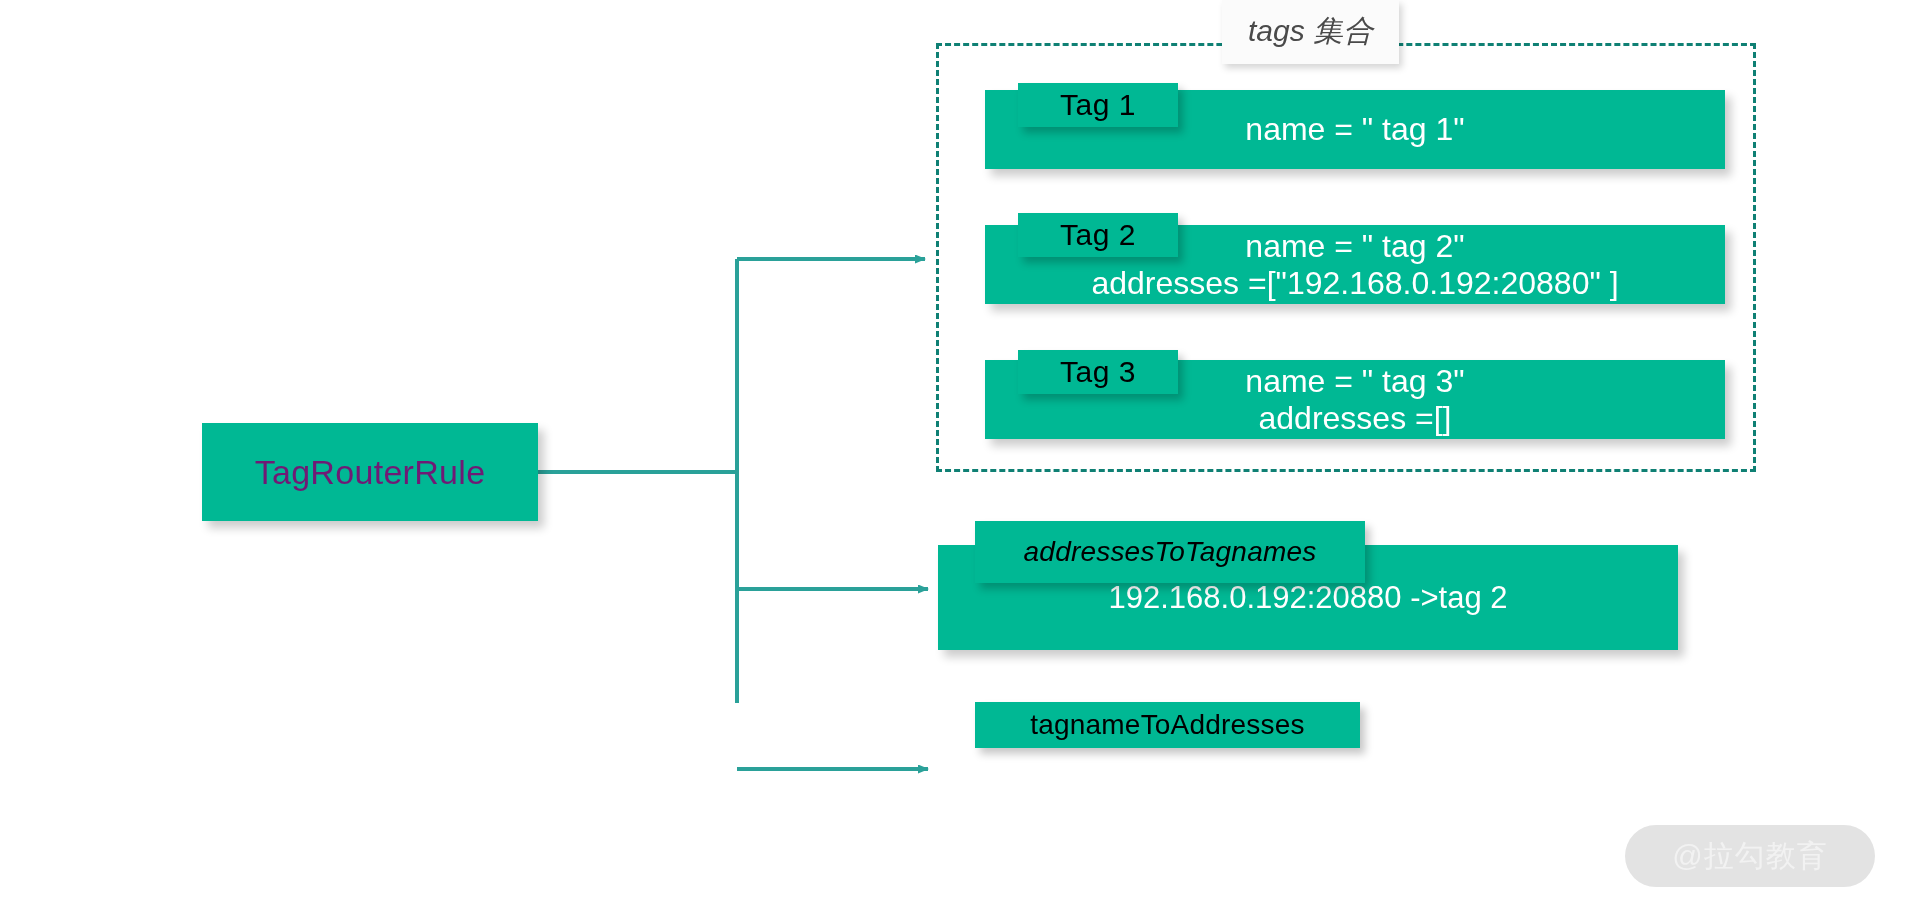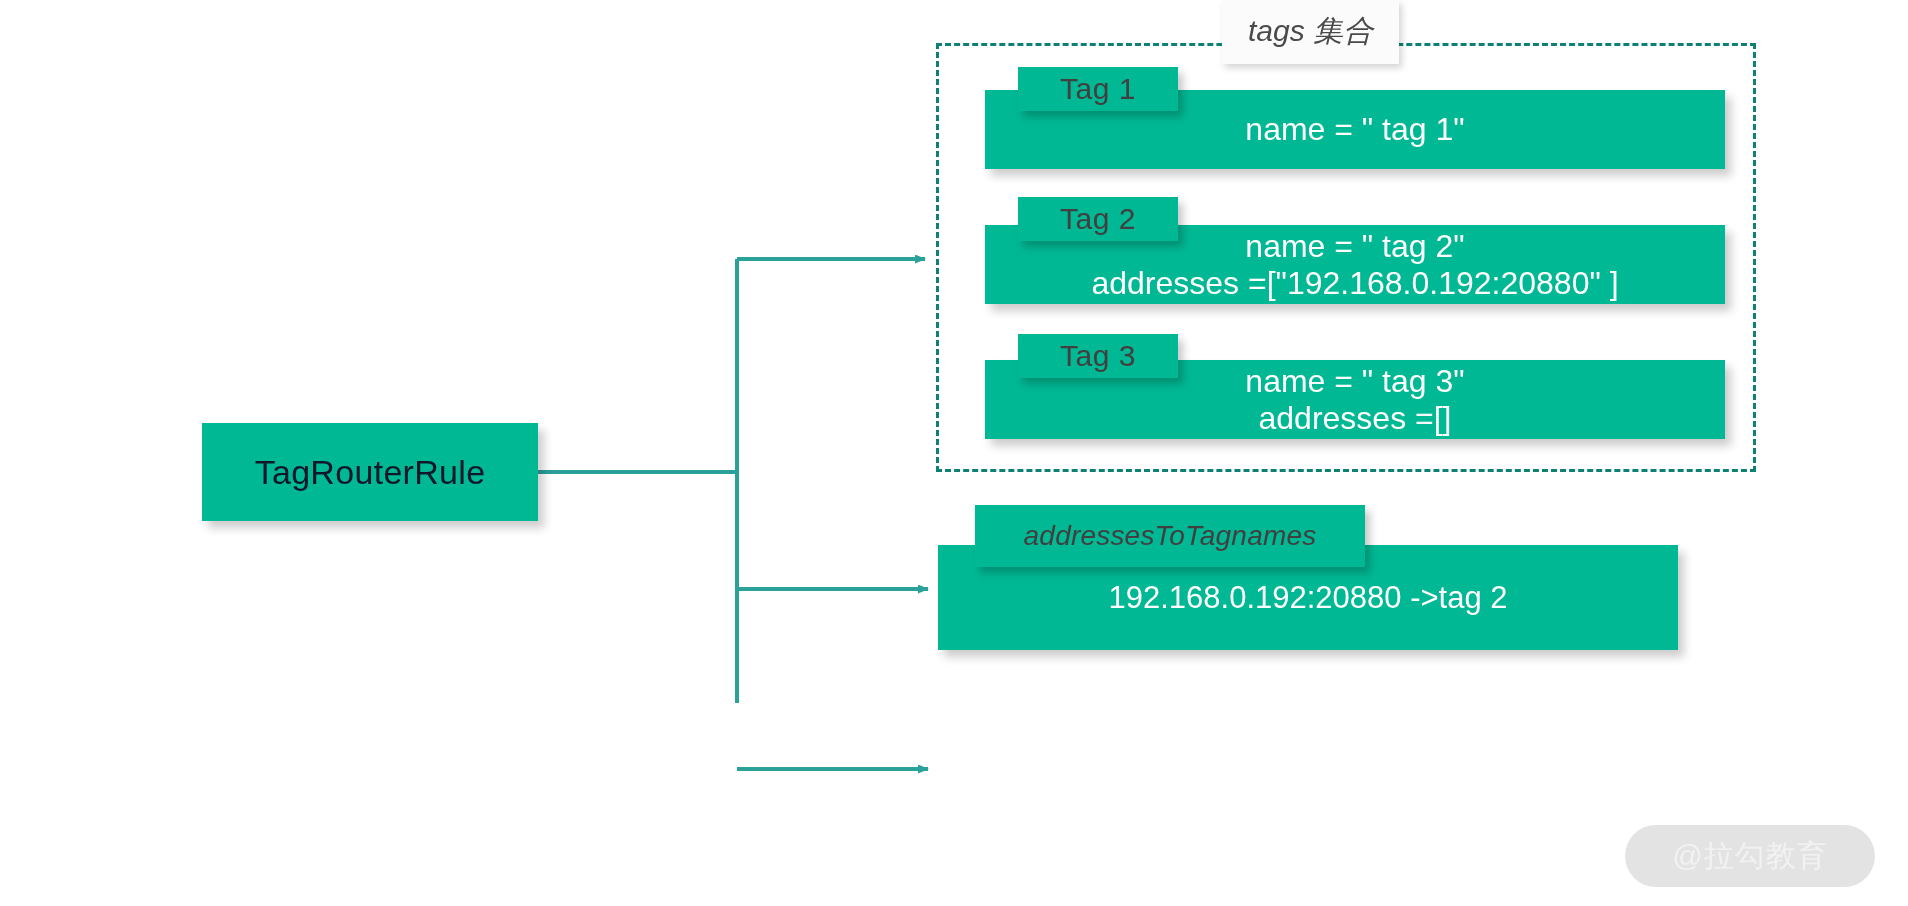--- a/index.html
+++ b/index.html
@@ -59,22 +59,23 @@
     color: #ffffff;
   }
 
   .block-tab {
     position: absolute;
     background: #00b894;
     box-shadow: 5px 6px 8px rgba(0,0,0,0.22);
     display: flex;
     align-items: center;
     justify-content: center;
-    color: #404040;
-    white-space: nowrap;
+    color: #000000;
+    white-space: nowrap;
+    margin-top: 16px;
   }
 
   .tag-tab {
     font-size: 30px;
     letter-spacing: 0.5px;
   }
 
   .map-tab {
     font-size: 28px;
     letter-spacing: 0.2px;
@@ -102,21 +103,21 @@
     width: 336px;
     height: 98px;
     background: #00b894;
     box-shadow: 6px 7px 9px rgba(0,0,0,0.20);
     display: flex;
     align-items: center;
     justify-content: center;
   }
 
   #root-node .root-label {
-    color: #0f172a;
+    color: #701a75;
     font-size: 34px;
     letter-spacing: 0.3px;
   }
 
   
   #watermark {
     position: absolute;
     left: 1625px;
     top: 825px;
     width: 250px;
@@ -185,18 +186,21 @@
     <span>Tag 3</span>
   </div>
 
   <div class="block-body" style="left:938px; top:545px; width:740px; height:105px;">
     <span class="map-line">192.168.0.192:20880 -&gt;tag 2</span>
   </div>
   <div class="block-tab map-tab" style="left:975px; top:505px; width:390px; height:62px;font-style:italic;">
     <span>addressesToTagnames</span>
   </div>
 
+  <div class="block-tab map-tab" style="left:975px; top:686px; width:385px; height:46px;">
+    <span>tagnameToAddresses</span>
+  </div>
 
   <div id="watermark">
     <span>@拉勾教育</span>
   </div>
 
 </div>
 
 </body></html>

